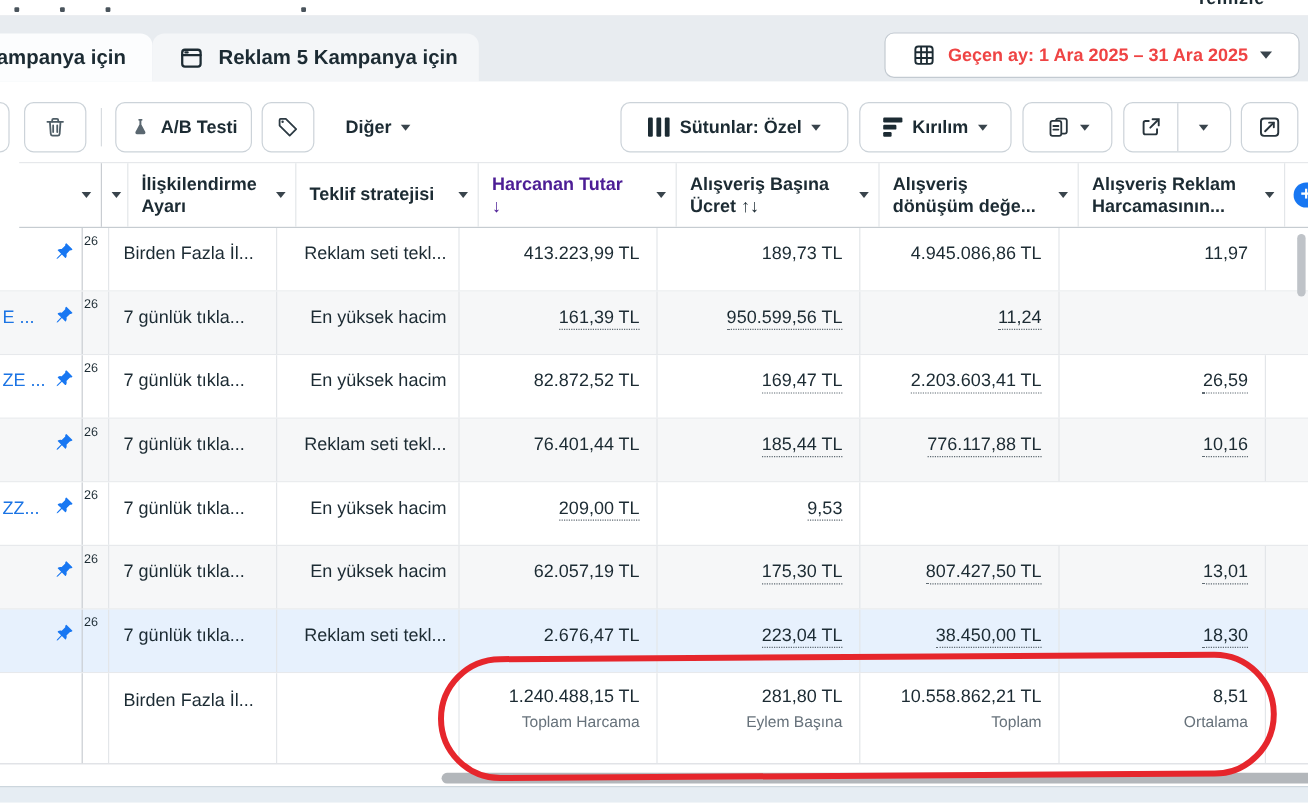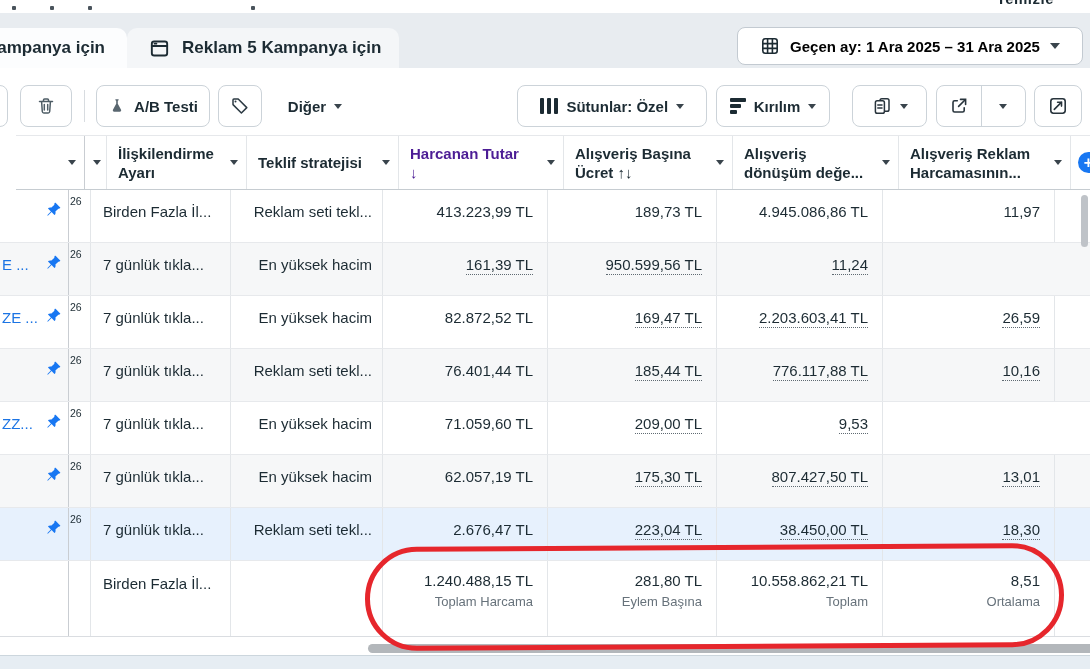--- a/index.html
+++ b/index.html
@@ -15,21 +15,21 @@
   
   .tab-bar{position:absolute;left:0;top:13px;width:1090px;height:55px;background:#e8ecf0;}
   .tab{position:absolute;top:15px;height:40px;border-radius:10px 10px 0 0;display:flex;align-items:center;}
   .tab-left{left:-70px;width:197px;background:#fcfdfe;justify-content:flex-end;padding-right:22px;box-sizing:border-box;}
   .tab-active{left:127px;width:272px;background:#f4f6f8;padding-left:22px;box-sizing:border-box;gap:12px;}
   .tab-label{font-size:17px;font-weight:700;color:#1c2b33;white-space:nowrap;}
 
   
   .date-btn{position:absolute;left:737px;top:27px;width:346px;height:38px;background:#fff;
     border:1px solid #c3cad1;border-radius:8px;display:flex;align-items:center;justify-content:center;gap:10px;box-sizing:border-box;}
-  .date-label{font-size:15px;font-weight:700;color:#000000;white-space:nowrap;}
+  .date-label{font-size:15px;font-weight:700;color:#ef4444;white-space:nowrap;}
 
   
   .toolbar{position:absolute;left:0;top:68px;width:1090px;height:67px;background:#fff;}
   .tbtn{position:absolute;top:17px;height:42px;background:#fff;border:1px solid #ccd3d9;border-radius:8px;
     display:flex;align-items:center;justify-content:center;gap:8px;box-sizing:border-box;font-size:15px;font-weight:600;color:#1c2b33;}
   .tbtn.noborder{border:none;}
   .tb-divider{position:absolute;top:22px;width:1px;height:32px;background:#d8dce0;}
   .split-sep{width:1px;height:40px;background:#ccd3d9;}
 
   
@@ -178,21 +178,21 @@
     <div class="tbtn" style="left:517px;width:190px">
       <span class="cols-icon">
           <i></i>
           <i></i>
           <i></i>
         </span>
       <span>Sütunlar: Özel</span>
       <span class="cap"></span>
     </div>
 
-    <div class="tbtn" style="left:716px;width:114px">
+    <div class="tbtn" style="left:716px;width:127px">
       <span class="bd-icon">
         <i style="width:16px"></i>
           <i style="width:11px"></i>
           <i style="width:7px"></i>
       </span>
       <span>Kırılım</span>
       <span class="cap"></span>
     </div>
 
     <div class="tbtn" style="left:852px;width:75px">
@@ -355,21 +355,20 @@
         <span class="frag">ZZ...</span>
         <span class="pinwrap"><svg width="15" height="15" viewBox="0 0 16 16">
               <path fill="#1877f2" d="M9.828.722a.5.5 0 0 1 .354.146l4.95 4.95a.5.5 0 0 1 0 .707c-.48.48-1.072.588-1.503.588-.177 0-.335-.018-.46-.039l-3.134 3.134a6 6 0 0 1 .16 1.013c.046.702-.032 1.687-.72 2.375a.5.5 0 0 1-.707 0l-2.829-2.828-3.182 3.182c-.195.195-1.219.902-1.414.707-.195-.195.512-1.22.707-1.414l3.182-3.182-2.828-2.829a.5.5 0 0 1 0-.707c.688-.688 1.673-.767 2.375-.72a6 6 0 0 1 1.013.16l3.134-3.133a3 3 0 0 1-.04-.461c0-.43.108-1.022.589-1.503a.5.5 0 0 1 .353-.146z"></path>
             </svg></span>
       </div>
       <div class="cell">
           <span class="sup">26</span>
         </div>
       <div class="cell txt">7 günlük tıkla...</div>
       <div class="cell txt" style="text-align:right">En yüksek hacim</div>
-      <div class="cell num">71.059,60 TL</div>
       <div class="cell num"><span class="dot">209,00 TL</span></div>
       <div class="cell num"><span class="dot">9,53</span></div>
       <div class="cell ci"></div>
     </div>
 
     <div class="row grid alt">
       <div class="cell ca">
         <span class="frag"></span>
         <span class="pinwrap"><svg width="15" height="15" viewBox="0 0 16 16">
               <path fill="#1877f2" d="M9.828.722a.5.5 0 0 1 .354.146l4.95 4.95a.5.5 0 0 1 0 .707c-.48.48-1.072.588-1.503.588-.177 0-.335-.018-.46-.039l-3.134 3.134a6 6 0 0 1 .16 1.013c.046.702-.032 1.687-.72 2.375a.5.5 0 0 1-.707 0l-2.829-2.828-3.182 3.182c-.195.195-1.219.902-1.414.707-.195-.195.512-1.22.707-1.414l3.182-3.182-2.828-2.829a.5.5 0 0 1 0-.707c.688-.688 1.673-.767 2.375-.72a6 6 0 0 1 1.013.16l3.134-3.133a3 3 0 0 1-.04-.461c0-.43.108-1.022.589-1.503a.5.5 0 0 1 .353-.146z"></path>

